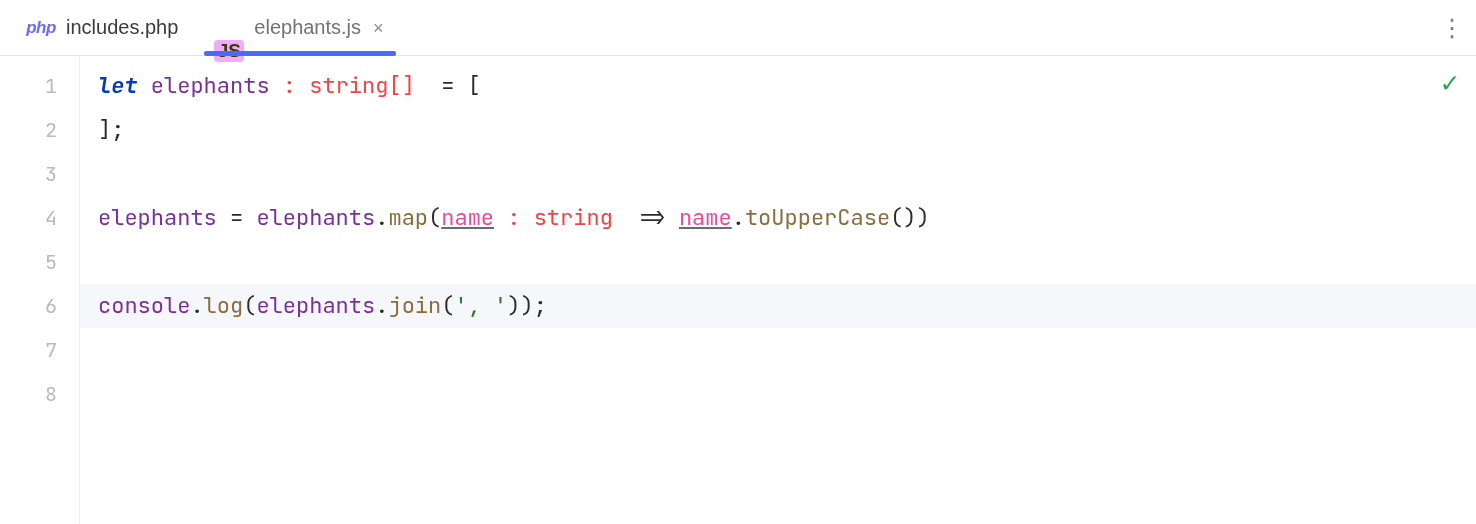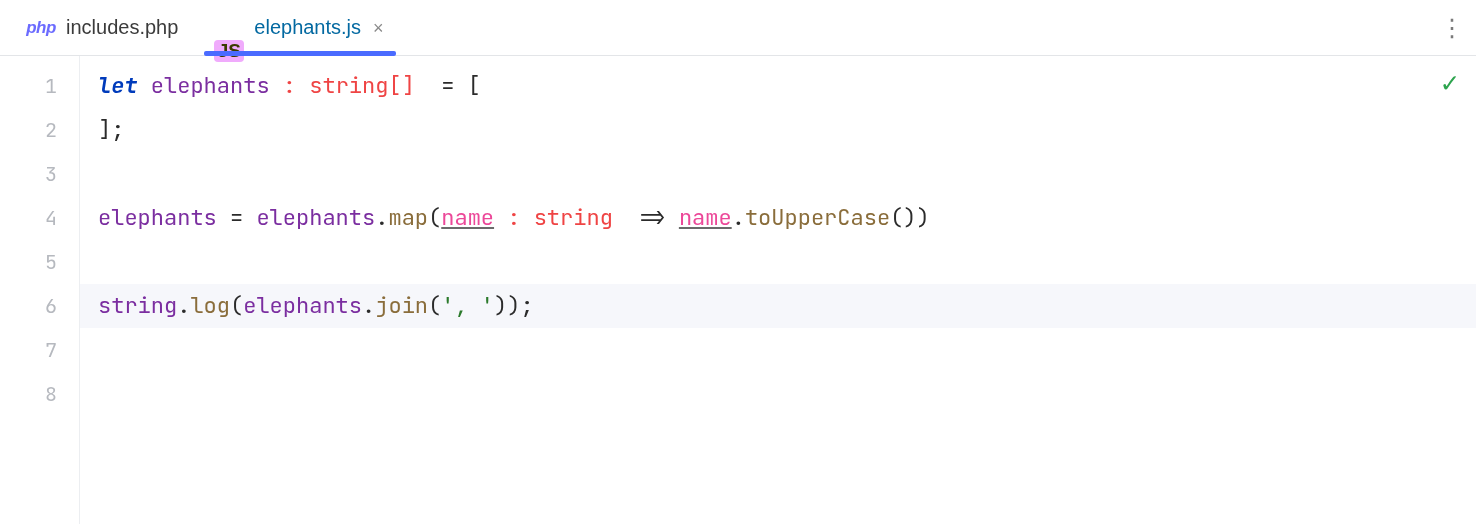--- a/index.html
+++ b/index.html
@@ -19,21 +19,21 @@
     align-items: center;
     gap: 10px;
     padding: 0 18px;
     font-size: 20px;
     color: #3b3b3b;
     cursor: pointer;
     position: relative;
     user-select: none;
     justify-content: center;
   }
-  .tab.active .tab-label { color: #0369a1; }
+  .tab.active .tab-label { color: #737373; }
   .tab.active .underline {
     position: absolute;
     left: 8px; right: 8px; bottom: -1px;
     height: 5px;
     background: #4a6bff;
     border-radius: 2px;
   }
   .tab .file-icon {
     display: inline-flex; align-items: center; justify-content: center;
     width: 30px; height: 22px;
@@ -154,15 +154,15 @@
       <div class="ln">7</div>
       <div class="ln">8</div>
     </div>
   <div class="code" id="code">
     <span class="status-check">✓</span>
   <div class="row"><span class="kw">let </span><span class="ident">elephants</span><span class="hint"> : string[]  </span><span class="punc">= [</span></div>
       <div class="row"><span class="punc">];</span></div>
       <div class="row"><span class="punc"></span></div>
       <div class="row"><span class="ident">elephants</span><span class="punc"> = </span><span class="ident">elephants</span><span class="punc">.</span><span class="call">map</span><span class="punc">(</span><span class="param">name</span><span class="hint"> : string  </span><span class="punc">=&gt; </span><span class="param">name</span><span class="punc">.</span><span class="call">toUpperCase</span><span class="punc">())</span></div>
       <div class="row"><span class="punc"></span></div>
-      <div class="row current"><span class="ident">string</span><span class="punc">.</span><span class="call">log</span><span class="punc">(</span><span class="ident">elephants</span><span class="punc">.</span><span class="call">join</span><span class="punc">(</span><span class="str">', '</span><span class="punc">));</span></div>
+      <div class="row current"><span class="ident">console</span><span class="punc">.</span><span class="call">log</span><span class="punc">(</span><span class="ident">elephants</span><span class="punc">.</span><span class="call">join</span><span class="punc">(</span><span class="str">', '</span><span class="punc">));</span></div>
     </div>
 </div>
 
 </body></html>

